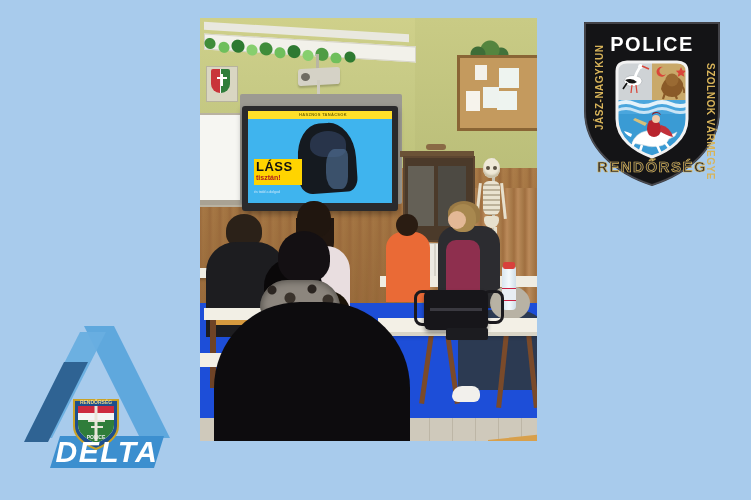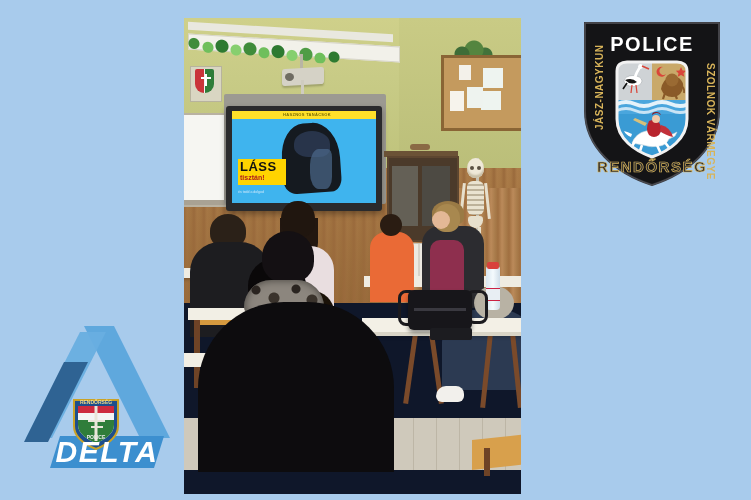--- a/index.html
+++ b/index.html
@@ -6,22 +6,22 @@
   body{
     width:751px;height:500px;overflow:hidden;
     font-family:"Liberation Sans",sans-serif;
     background:#a8cbec;
     position:relative;
   }
   .stage{position:absolute;inset:0;background:#a8cbec;}
 
   
   .photo{
-    position:absolute;left:184px;top:18px;width:337px;height:476px;
-    overflow:hidden;background:#0f172a;
+    position:absolute;left:200px;top:18px;width:337px;height:423px;
+    overflow:hidden;background:#1d4ed8;
   }
   .photo *{position:absolute;}
 
   
   .wall-upper{left:0;top:0;width:100%;height:150px;background:linear-gradient(180deg,#cfd08a 0%,#c8cb86 40%,#bfc37c 100%);}
   .wall-right{left:215px;top:0;width:122px;height:170px;background:linear-gradient(180deg,#c9cb85,#b9bd78);}
   .wainscot{left:0;top:150px;width:100%;height:135px;
     background:repeating-linear-gradient(90deg,#9a6a3c 0px,#b5825046 3px,#a8764440 7px,#9a6a3c 10px),
                linear-gradient(180deg,#a87a46,#8e6334);}
   .wainscot-r{left:215px;top:170px;width:122px;height:115px;

